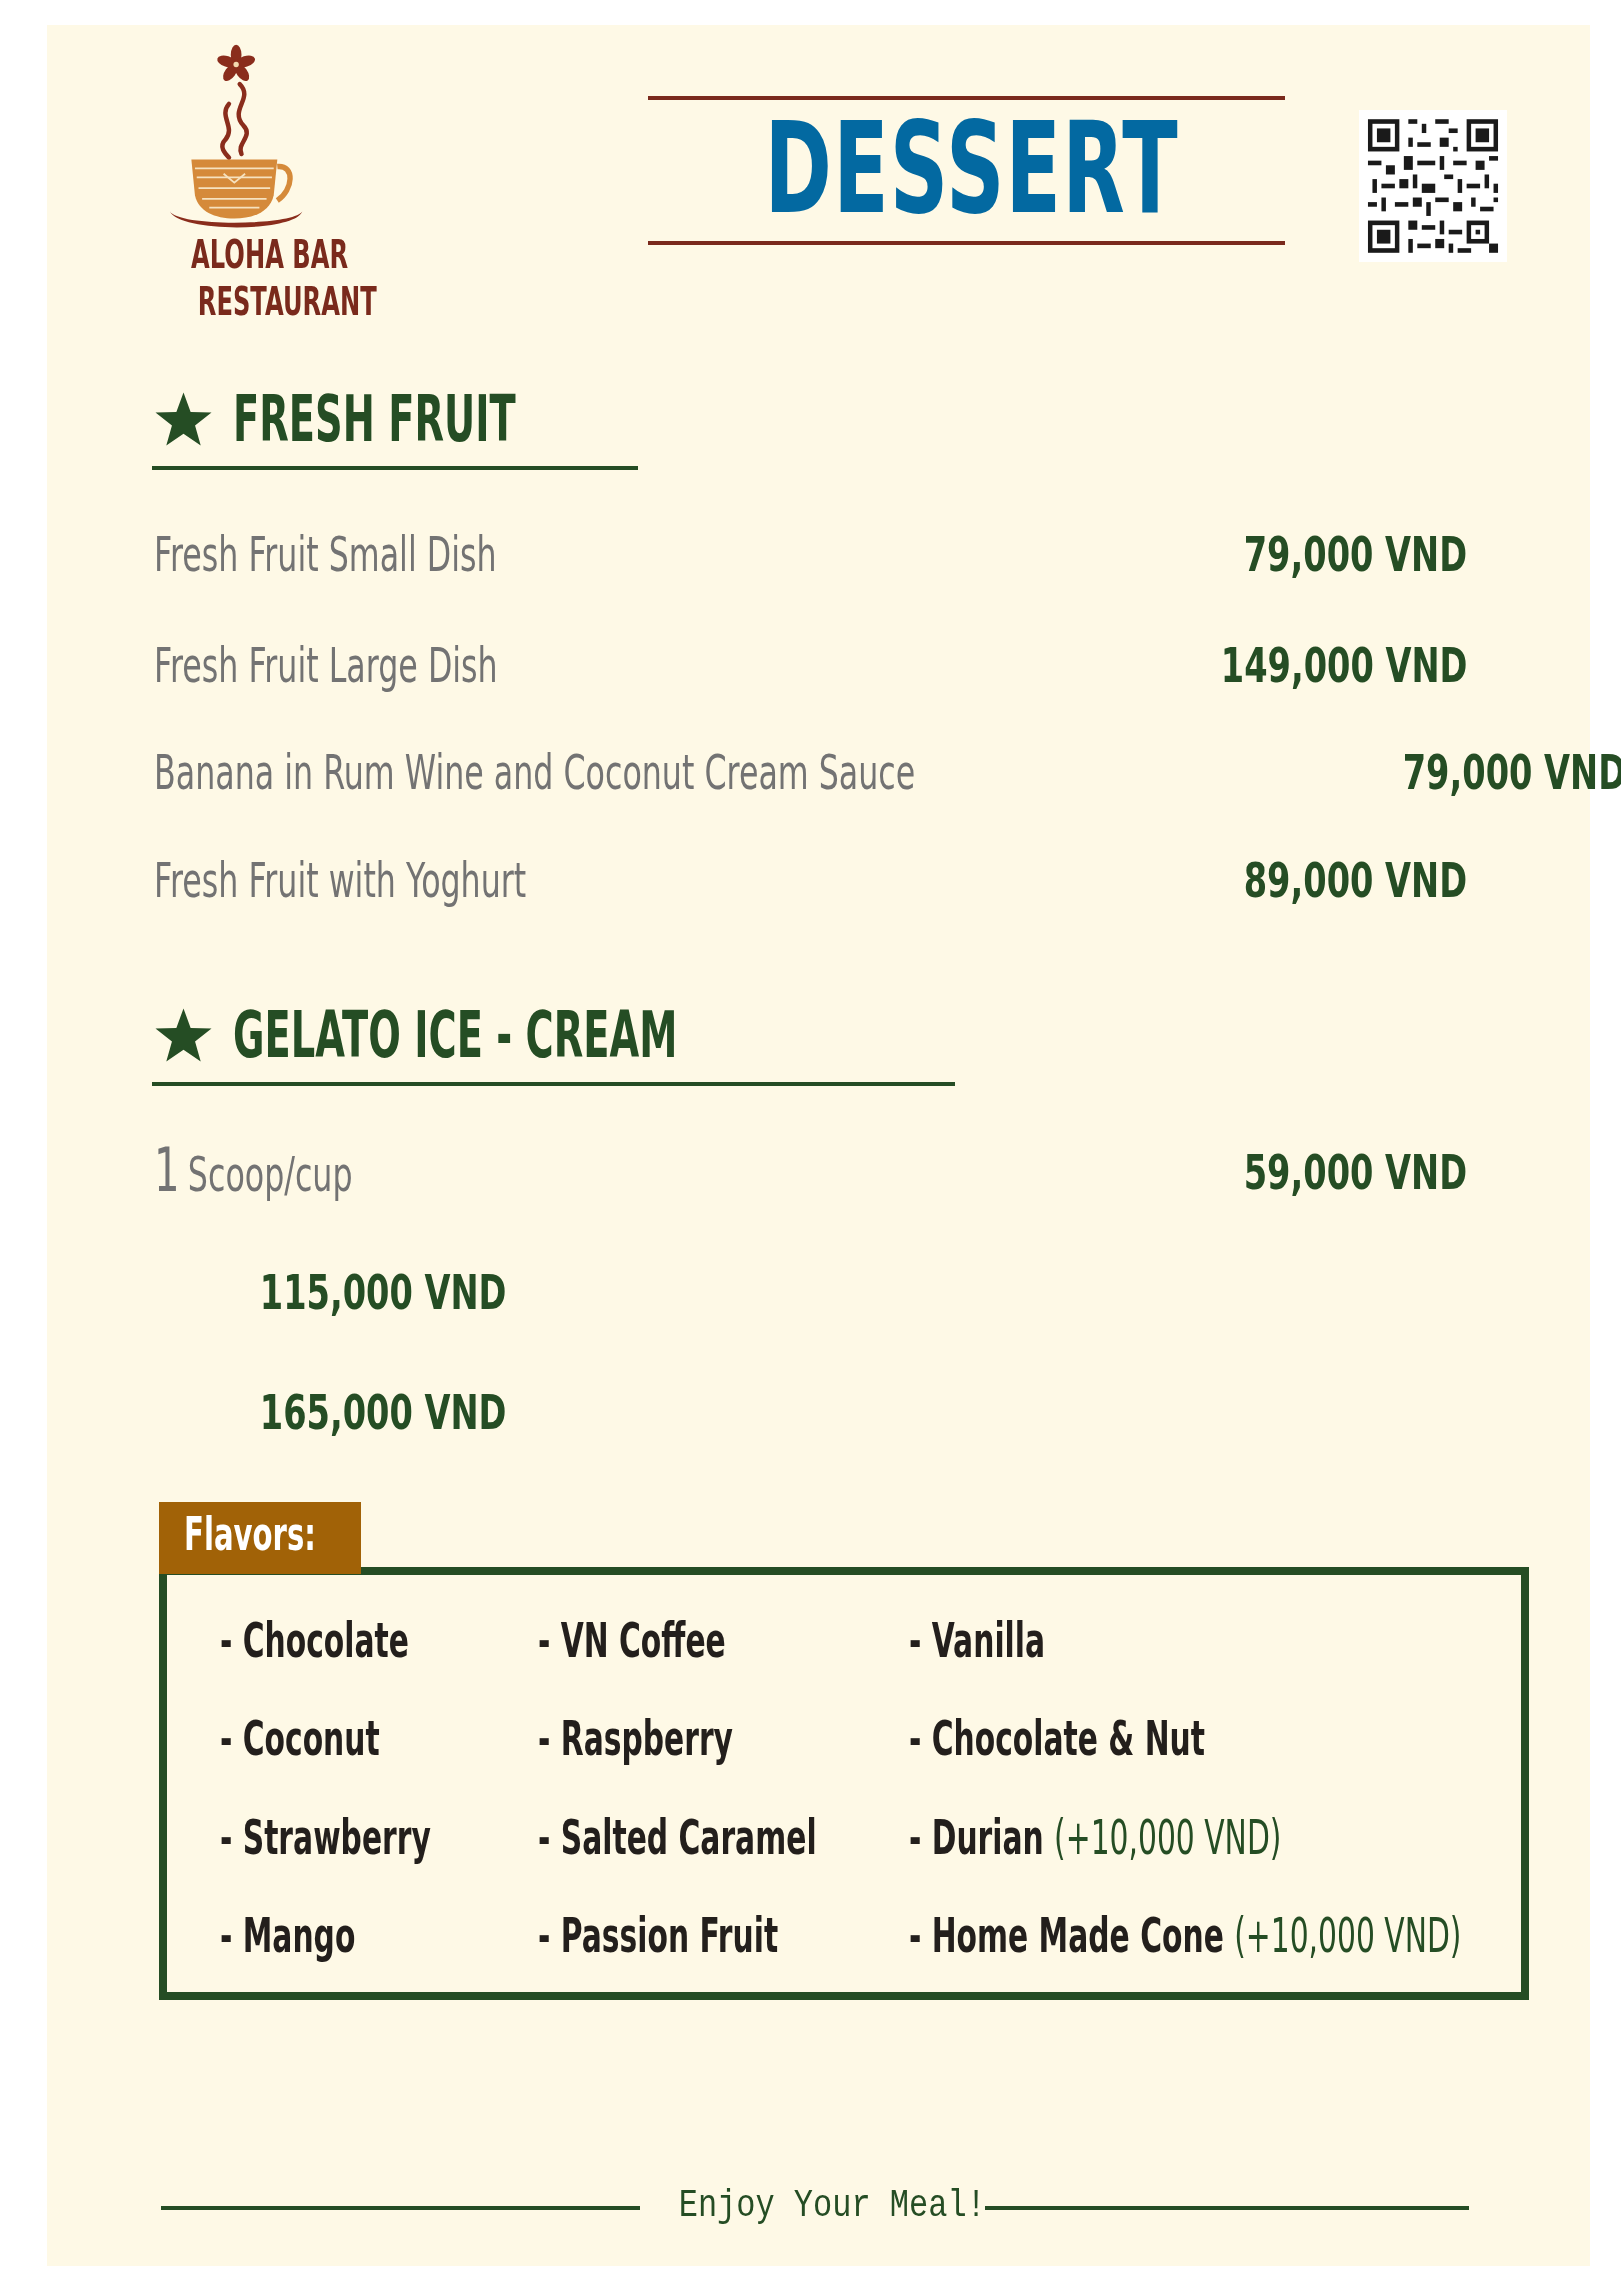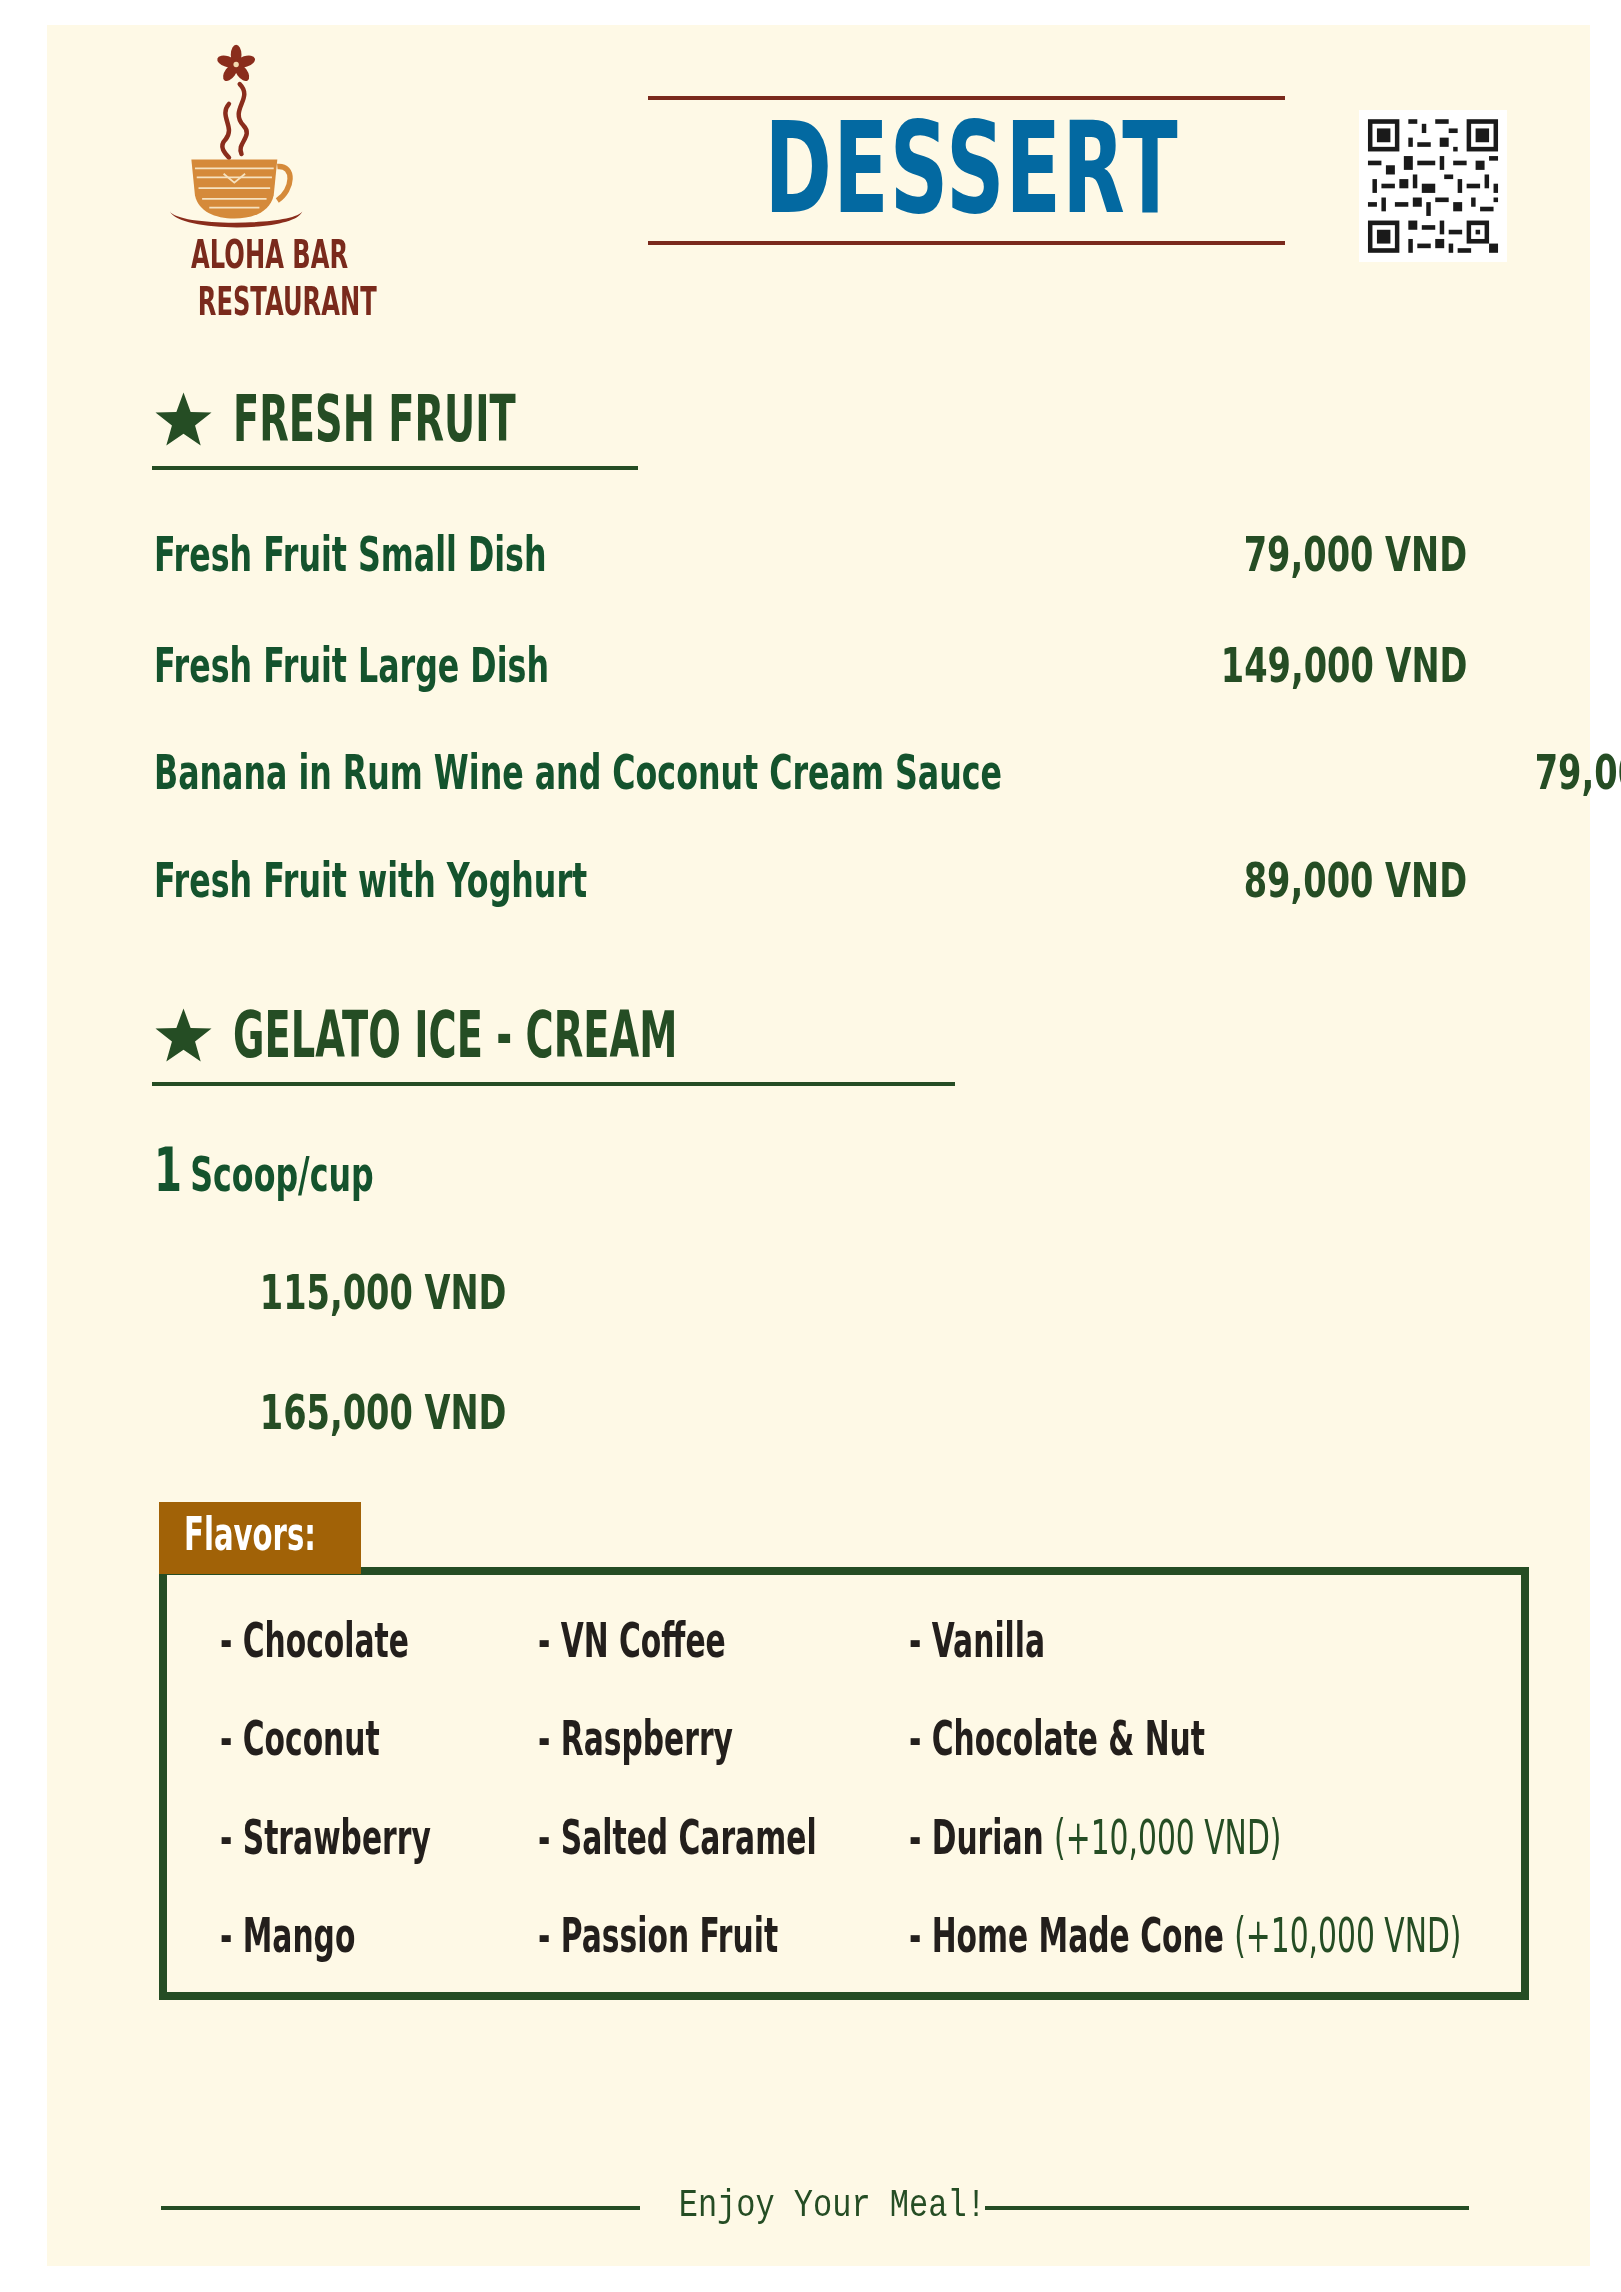--- a/index.html
+++ b/index.html
@@ -47,21 +47,21 @@
   .sec-head .star { width: 63px; height: 59px; margin-right: 18px; }
   .sec-head .cond { transform: scaleX(0.6); }
   .sec-rule { position: absolute; left: 152px; height: 3.6px; background: #254d24; }
 
   
   .item {
     position: absolute; left: 154px; width: 1313px; height: 54px;
     display: flex; justify-content: space-between; align-items: center;
   }
   .item .name {
-    color: #14532d; font-weight: bold; font-size: 48px; line-height: 54px;
+    color: #737373; font-weight: normal; font-size: 48px; line-height: 54px;
     font-family: "DejaVu Sans", sans-serif;
   }
   .item .name .cond { transform: scaleX(0.66); }
   .item .price {
     color: #254d24; font-weight: bold; font-size: 48px; line-height: 54px;
     font-family: "DejaVu Sans", sans-serif;
   }
   .item .price .cond-r { transform: scaleX(0.7); }
   .item .qty { font-size: 61px; margin-right: 12.5px; }
 
@@ -229,20 +229,21 @@
 <div class="sec-head" style="top:1003px;">
   <svg class="star" viewBox="0 0 24 24">
       <path fill="#254d24" d="M12 1 L14.9 8.9 L23.4 9.2 L16.7 14.4 L19 22.6 L12 17.8 L5 22.6 L7.3 14.4 L0.6 9.2 L9.1 8.9 Z"></path>
     </svg>
   <span class="cond">GELATO ICE - CREAM</span>
 </div>
 <div class="sec-rule" style="top:1082px; width:803px;"></div>
 
 <div class="item" style="top:1145px;">
   <span class="name"><span class="cond"><span class="qty">1</span><span>Scoop/cup</span></span></span>
+  <span class="price"><span class="cond-r">59,000 VND</span></span>
 </div>
 <div class="item" style="top:1265px;">
   <span class="price"><span class="cond-r">115,000 VND</span></span>
 </div>
 <div class="item" style="top:1385px;">
   <span class="price"><span class="cond-r">165,000 VND</span></span>
 </div>
 
 <div class="flavor-box"></div>
 <div class="flavor-tab"><span class="cond">Flavors:</span></div>

